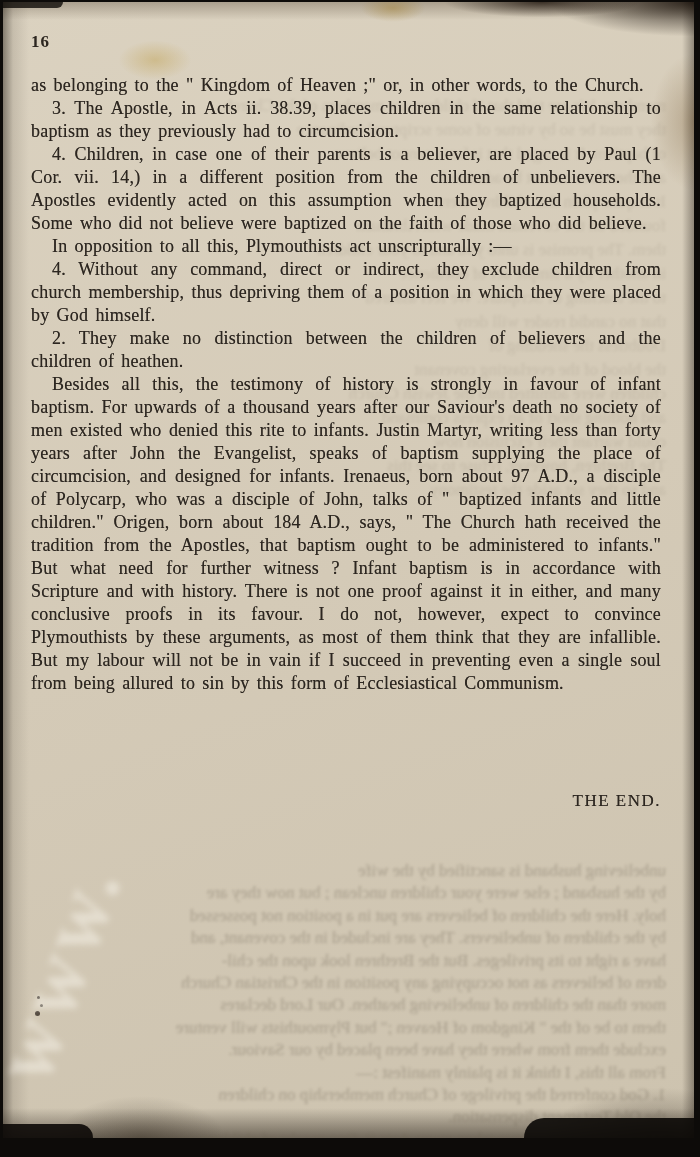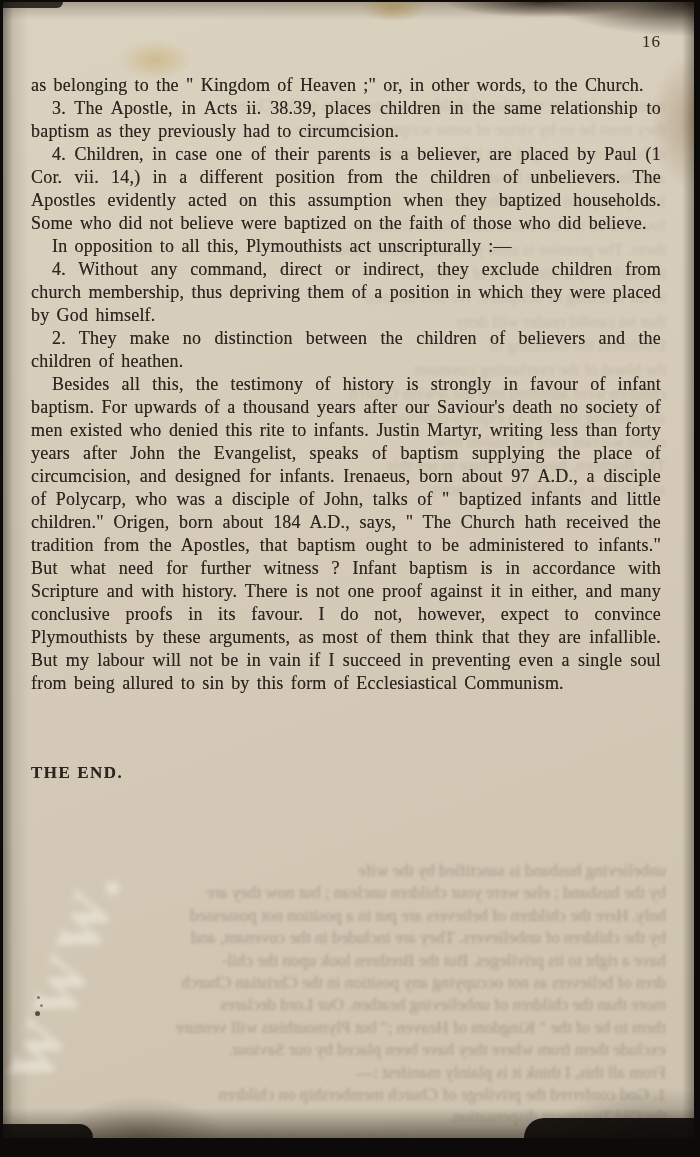--- a/index.html
+++ b/index.html
@@ -44,40 +44,40 @@
   .bleed-lower{top:858px;opacity:0.42;line-height:22.4px;}
 
   
   .content{
     position:absolute;left:0;top:0;right:0;bottom:0;
     padding:30px 33px 0 28px;
     box-sizing:border-box;
     color:#2c2620;
   }
   .pagenum{
-    text-align:right;
-    font-weight:normal;
+    text-align:left;
+    font-weight:bold;
     font-size:17px;
     letter-spacing:1px;
     margin-bottom:22px;
   }
   .body-text{
     font-size:18px;
     line-height:23px;
     text-align:justify;
     word-spacing:2.5px;
     letter-spacing:0.2px;
     text-shadow:0 0 0.5px rgba(44,38,32,0.6);
   }
   .body-text p{margin:0;text-indent:21px;}
   .body-text p:first-child{text-indent:0;}
   .the-end{
-    margin-top:68px;
-    text-align:left;
-    font-weight:bold;
+    margin-top:96px;
+    text-align:right;
+    font-weight:normal;
     font-size:17px;
     letter-spacing:1.5px;
     text-shadow:0 0 0.5px rgba(44,38,32,0.6);
   }
 
   
   .ink-mark{
     position:absolute;left:34px;top:994px;
     width:3px;height:3px;border-radius:50%;
     background:#3a3128;

